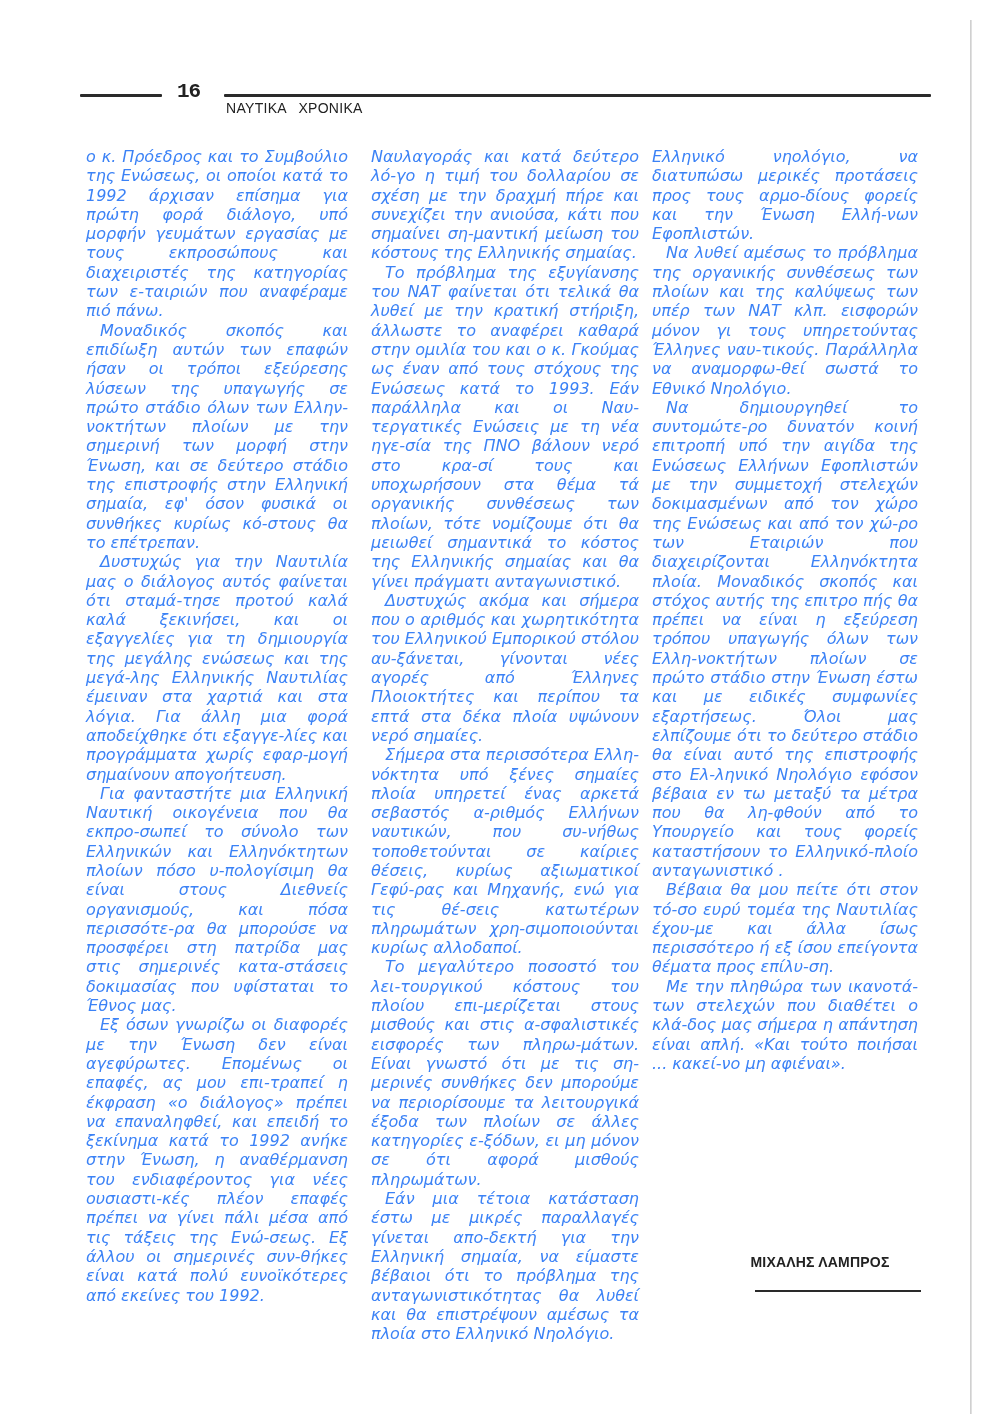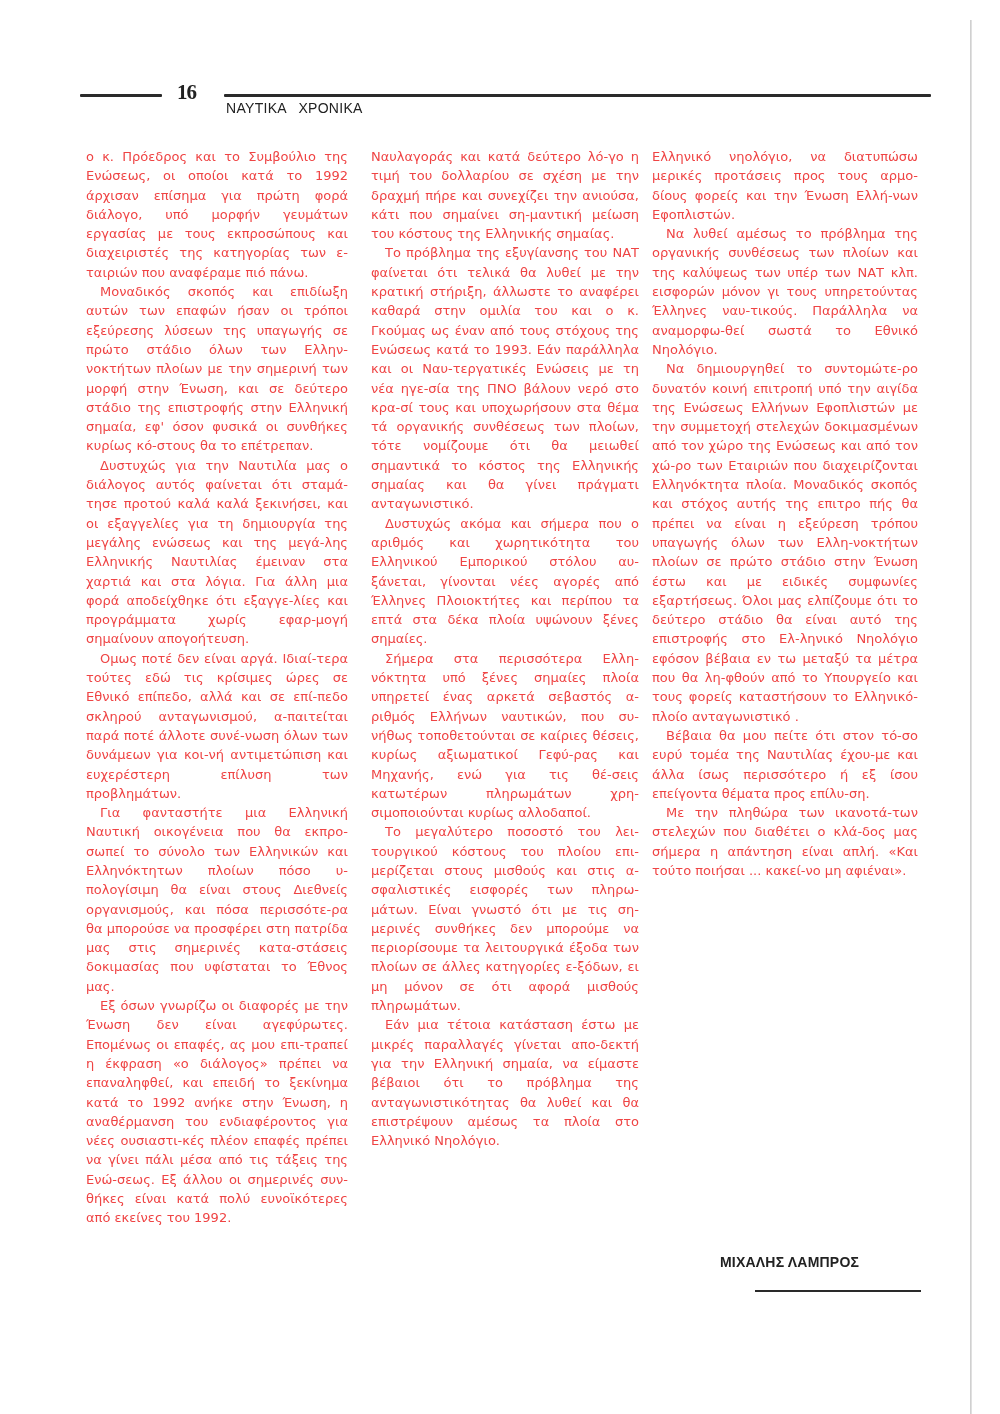--- a/index.html
+++ b/index.html
@@ -9,41 +9,42 @@
   }
   .page-edge {
     position: absolute; left: 970px; top: 20px; width: 2px; height: 1394px;
     background: linear-gradient(to right, #c8c8c8, #e8e8e8);
   }
   .header { position: absolute; top: 84px; left: 0; width: 1000px; height: 40px; }
   .rule-left {
     position: absolute; left: 80px; top: 10px; width: 82px; height: 3px; background: #2a2a2a; border-radius: 1px;
   }
   .page-number {
-    position: absolute; left: 177px; top: -4px; font-family: Liberation Serif, serif;
+    position: absolute; left: 177px; top: -4px; font-family: Liberation Mono, monospace;
     font-weight: bold; font-size: 21px; color: #222; letter-spacing: -1px;
   }
   .rule-right {
     position: absolute; left: 224px; top: 10px; width: 707px; height: 3px; background: #2a2a2a; border-radius: 1px;
   }
   .pub-title {
     position: absolute; left: 226px; top: 16px; font-family: "Liberation Sans", sans-serif;
     font-size: 14px; color: #222; word-spacing: 8px; letter-spacing: 0.3px;
   }
   .col {
-    position: absolute; top: 147px; font-size: 13px; line-height: 19.3px; text-align: justify;
-    color: #ef4444;
+    position: absolute; top: 147px; font-size: 16px; line-height: 19.3px; text-align: justify;
+    color: #3b82f6;
+    font-style: italic;
   }
   .col p { margin: 0; text-indent: 14px; hyphens: manual; }
   .col p.cont { text-indent: 0; }
   .col1 { left: 86px; width: 262px; }
   .col2 { left: 371px; width: 268px; }
   .col3 { left: 652px; width: 266px; }
   .signature {
-    position: absolute; left: 720px; top: 1254px; width: 200px; text-align: left;
+    position: absolute; left: 720px; top: 1254px; width: 200px; text-align: center;
     font-family: "Liberation Sans", sans-serif; font-weight: bold; font-size: 14px; color: #222;
     letter-spacing: 0.2px;
   }
   .sig-rule {
     position: absolute; left: 755px; top: 1290px; width: 166px; height: 2px; background: #2a2a2a;
   }
 </style>
 </head>
 <body>
 
@@ -53,28 +54,27 @@
   <div class="rule-left"></div>
   <div class="page-number">16</div>
   <div class="rule-right"></div>
   <div class="pub-title">ΝΑΥΤΙΚΑ ΧΡΟΝΙΚΑ</div>
 </div>
 
 <div class="col col1">
     <p class="cont">ο κ. Πρόεδρος και το Συμβούλιο της Ενώσεως, οι οποίοι κατά το 1992 άρχισαν επίσημα για πρώτη φορά διάλογο, υπό μορφήν γευμάτων εργασίας με τους εκπροσώπους και διαχειριστές της κατηγορίας των ε-ταιριών που αναφέραμε πιό πάνω.</p>
     <p>Μοναδικός σκοπός και επιδίωξη αυτών των επαφών ήσαν οι τρόποι εξεύρεσης λύσεων της υπαγωγής σε πρώτο στάδιο όλων των Ελλην-νοκτήτων πλοίων με την σημερινή των μορφή στην Ένωση, και σε δεύτερο στάδιο της επιστροφής στην Ελληνική σημαία, εφ' όσον φυσικά οι συνθήκες κυρίως κό-στους θα το επέτρεπαν.</p>
     <p>Δυστυχώς για την Ναυτιλία μας ο διάλογος αυτός φαίνεται ότι σταμά-τησε προτού καλά καλά ξεκινήσει, και οι εξαγγελίες για τη δημιουργία της μεγάλης ενώσεως και της μεγά-λης Ελληνικής Ναυτιλίας έμειναν στα χαρτιά και στα λόγια. Για άλλη μια φορά αποδείχθηκε ότι εξαγγε-λίες και προγράμματα χωρίς εφαρ-μογή σημαίνουν απογοήτευση.</p>
-    <p>Ομως ποτέ δεν είναι αργά. Ιδιαί-τερα τούτες εδώ τις κρίσιμες ώρες σε Εθνικό επίπεδο, αλλά και σε επί-πεδο σκληρού ανταγωνισμού, α-παιτείται παρά ποτέ άλλοτε συνέ-νωση όλων των δυνάμεων για κοι-νή αντιμετώπιση και ευχερέστερη επίλυση των προβλημάτων.</p>
     <p>Για φανταστήτε μια Ελληνική Ναυτική οικογένεια που θα εκπρο-σωπεί το σύνολο των Ελληνικών και Ελληνόκτητων πλοίων πόσο υ-πολογίσιμη θα είναι στους Διεθνείς οργανισμούς, και πόσα περισσότε-ρα θα μπορούσε να προσφέρει στη πατρίδα μας στις σημερινές κατα-στάσεις δοκιμασίας που υφίσταται το Έθνος μας.</p>
     <p>Εξ όσων γνωρίζω οι διαφορές με την Ένωση δεν είναι αγεφύρωτες. Επομένως οι επαφές, ας μου επι-τραπεί η έκφραση «ο διάλογος» πρέπει να επαναληφθεί, και επειδή το ξεκίνημα κατά το 1992 ανήκε στην Ένωση, η αναθέρμανση του ενδιαφέροντος για νέες ουσιαστι-κές πλέον επαφές πρέπει να γίνει πάλι μέσα από τις τάξεις της Ενώ-σεως. Εξ άλλου οι σημερινές συν-θήκες είναι κατά πολύ ευνοϊκότερες από εκείνες του 1992.</p>
   </div>
 <div class="col col2">
     <p class="cont">Ναυλαγοράς και κατά δεύτερο λό-γο η τιμή του δολλαρίου σε σχέση με την δραχμή πήρε και συνεχίζει την ανιούσα, κάτι που σημαίνει ση-μαντική μείωση του κόστους της Ελληνικής σημαίας.</p>
     <p>Το πρόβλημα της εξυγίανσης του ΝΑΤ φαίνεται ότι τελικά θα λυθεί με την κρατική στήριξη, άλλωστε το αναφέρει καθαρά στην ομιλία του και ο κ. Γκούμας ως έναν από τους στόχους της Ενώσεως κατά το 1993. Εάν παράλληλα και οι Ναυ-τεργατικές Ενώσεις με τη νέα ηγε-σία της ΠΝΟ βάλουν νερό στο κρα-σί τους και υποχωρήσουν στα θέμα τά οργανικής συνθέσεως των πλοίων, τότε νομίζουμε ότι θα μειωθεί σημαντικά το κόστος της Ελληνικής σημαίας και θα γίνει πράγματι ανταγωνιστικό.</p>
-    <p>Δυστυχώς ακόμα και σήμερα που ο αριθμός και χωρητικότητα του Ελληνικού Εμπορικού στόλου αυ-ξάνεται, γίνονται νέες αγορές από Έλληνες Πλοιοκτήτες και περίπου τα επτά στα δέκα πλοία υψώνουν ξένες σημαίες.</p>
+    <p>Δυστυχώς ακόμα και σήμερα που ο αριθμός και χωρητικότητα του Ελληνικού Εμπορικού στόλου αυ-ξάνεται, γίνονται νέες αγορές από Έλληνες Πλοιοκτήτες και περίπου τα επτά στα δέκα πλοία υψώνουν νερό σημαίες.</p>
     <p>Σήμερα στα περισσότερα Ελλη-νόκτητα υπό ξένες σημαίες πλοία υπηρετεί ένας αρκετά σεβαστός α-ριθμός Ελλήνων ναυτικών, που συ-νήθως τοποθετούνται σε καίριες θέσεις, κυρίως αξιωματικοί Γεφύ-ρας και Μηχανής, ενώ για τις θέ-σεις κατωτέρων πληρωμάτων χρη-σιμοποιούνται κυρίως αλλοδαποί.</p>
     <p>Το μεγαλύτερο ποσοστό του λει-τουργικού κόστους του πλοίου επι-μερίζεται στους μισθούς και στις α-σφαλιστικές εισφορές των πληρω-μάτων. Είναι γνωστό ότι με τις ση-μερινές συνθήκες δεν μπορούμε να περιορίσουμε τα λειτουργικά έξοδα των πλοίων σε άλλες κατηγορίες ε-ξόδων, ει μη μόνον σε ότι αφορά μισθούς πληρωμάτων.</p>
     <p>Εάν μια τέτοια κατάσταση έστω με μικρές παραλλαγές γίνεται απο-δεκτή για την Ελληνική σημαία, να είμαστε βέβαιοι ότι το πρόβλημα της ανταγωνιστικότητας θα λυθεί και θα επιστρέψουν αμέσως τα πλοία στο Ελληνικό Νηολόγιο.</p>
   </div>
 <div class="col col3">
     <p class="cont">Ελληνικό νηολόγιο, να διατυπώσω μερικές προτάσεις προς τους αρμο-δίους φορείς και την Ένωση Ελλή-νων Εφοπλιστών.</p>
     <p>Να λυθεί αμέσως το πρόβλημα της οργανικής συνθέσεως των πλοίων και της καλύψεως των υπέρ των ΝΑΤ κλπ. εισφορών μόνον γι τους υπηρετούντας Έλληνες ναυ-τικούς. Παράλληλα να αναμορφω-θεί σωστά το Εθνικό Νηολόγιο.</p>
     <p>Να δημιουργηθεί το συντομώτε-ρο δυνατόν κοινή επιτροπή υπό την αιγίδα της Ενώσεως Ελλήνων Εφοπλιστών με την συμμετοχή στελεχών δοκιμασμένων από τον χώρο της Ενώσεως και από τον χώ-ρο των Εταιριών που διαχειρίζονται Ελληνόκτητα πλοία. Μοναδικός σκοπός και στόχος αυτής της επιτρο πής θα πρέπει να είναι η εξεύρεση τρόπου υπαγωγής όλων των Ελλη-νοκτήτων πλοίων σε πρώτο στάδιο στην Ένωση έστω και με ειδικές συμφωνίες εξαρτήσεως. Όλοι μας ελπίζουμε ότι το δεύτερο στάδιο θα είναι αυτό της επιστροφής στο Ελ-ληνικό Νηολόγιο εφόσον βέβαια εν τω μεταξύ τα μέτρα που θα λη-φθούν από το Υπουργείο και τους φορείς καταστήσουν το Ελληνικό-πλοίο ανταγωνιστικό .</p>
     <p>Βέβαια θα μου πείτε ότι στον τό-σο ευρύ τομέα της Ναυτιλίας έχου-με και άλλα ίσως περισσότερο ή εξ ίσου επείγοντα θέματα προς επίλυ-ση.</p>
     <p>Με την πληθώρα των ικανοτά-των στελεχών που διαθέτει ο κλά-δος μας σήμερα η απάντηση είναι απλή. «Και τούτο ποιήσαι ... κακεί-νο μη αφιέναι».</p>

